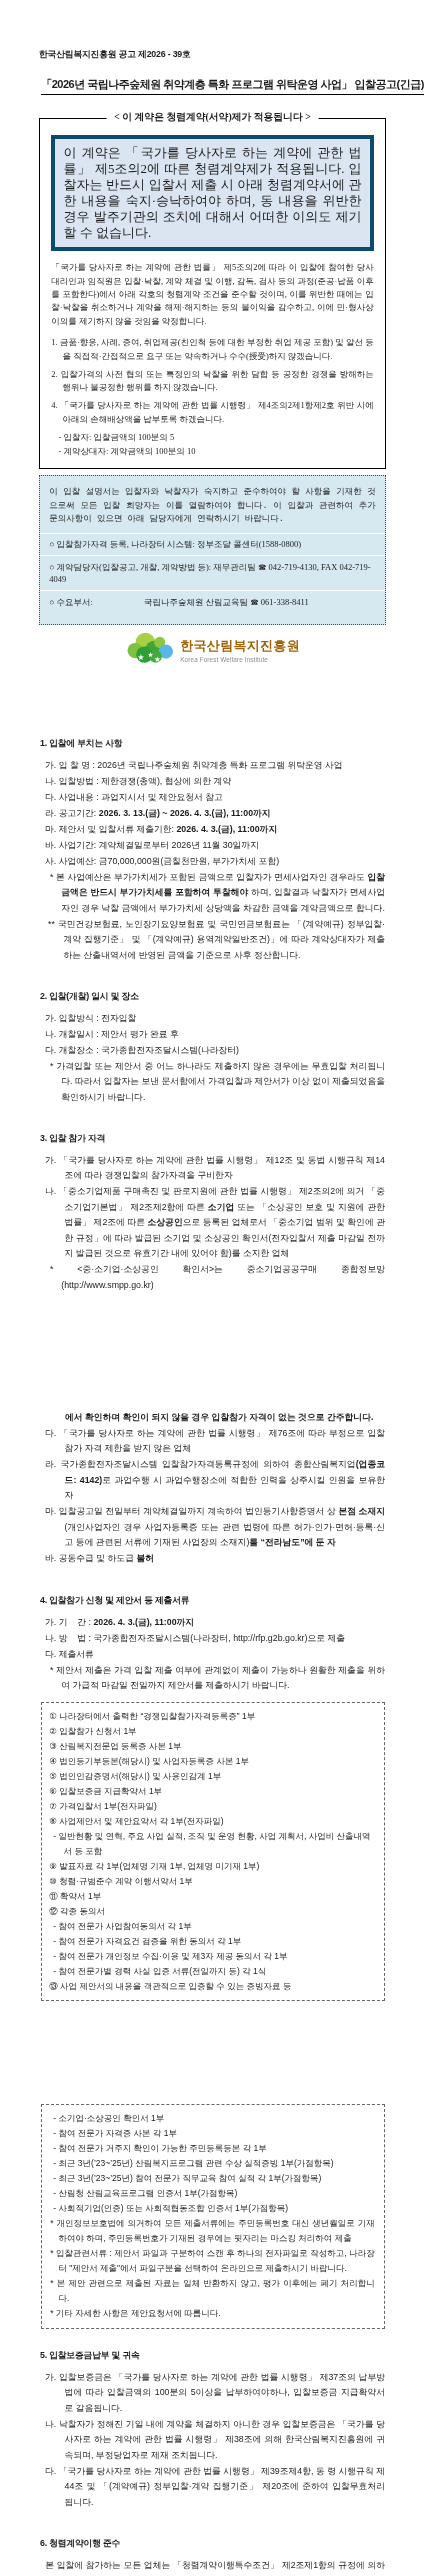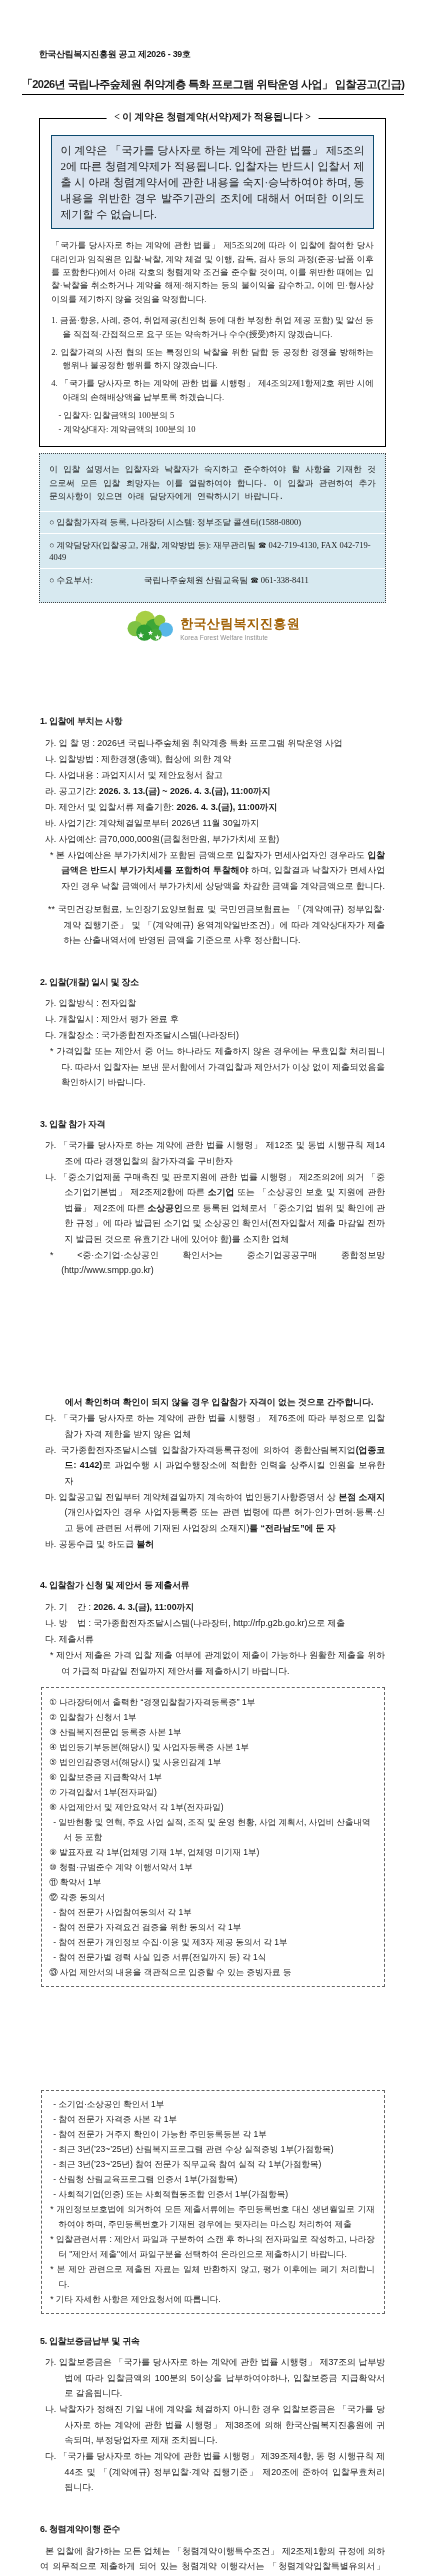--- a/index.html
+++ b/index.html
@@ -1,32 +1,32 @@
 <!DOCTYPE html>
 <html style="font-size:8.2px"><head>
 <meta charset="utf-8">
 <style>
   html,body{margin:0;padding:0;background:#fff;}
   body{width:426px;font-family:"Liberation Sans","DejaVu Sans",sans-serif;color:#1c1c1c;}
   .page{position:relative;width:426px;height:3009px;overflow:hidden;background:#fff;}
 
   .notice-no{margin:49px 41px 0 39px;font-size:8.8px;font-weight:700;letter-spacing:-0.2px;}
 
-  .doc-title{margin:15.5px 2.1px 0;text-align:center;}
+  .doc-title{margin:15.5px 2.1px 0;text-align:right;}
   .doc-title span{display:inline-block;font-size:11px;font-weight:800;letter-spacing:-0.5px;
     white-space:nowrap;border-bottom:1.5px solid #000;padding-bottom:2.6px;}
 
   
   .pledge-box{position:relative;margin:23px 40px 0 39px;border:1.5px solid #000;
     padding:15.5px 11.3px 8.2px;background:#fff;}
   .pledge-legend{position:absolute;top:-7.7px;left:50%;transform:translateX(-50%);
     background:#fff;padding:0 8.2px;font-family:"Liberation Serif","DejaVu Serif",serif;
     font-size:9.8px;font-weight:700;white-space:nowrap;}
-  .highlight{background:#dbe5f1;border:1px solid #0c4a6e;padding:6.2px 8.2px;
-    font-family:"Liberation Serif","DejaVu Serif",serif;font-size:11px;line-height:16px;
+  .highlight{background:#dbe5f1;border:4px solid #0c4a6e;padding:6.2px 8.2px;
+    font-family:"Liberation Serif","DejaVu Serif",serif;font-size:13px;line-height:16px;
     text-align:justify;margin-bottom:10.3px;}
   .pledge-intro{font-family:"Liberation Serif","DejaVu Serif",serif;font-size:8.5px;
     line-height:13.4px;text-align:justify;margin:0 0 8.2px;}
   .pledge-list{font-family:"Liberation Serif","DejaVu Serif",serif;font-size:8.5px;}
   .pledge-list .li{line-height:13.4px;margin-bottom:4.6px;padding-left:11.3px;text-indent:-11.3px;
     text-align:justify;}
   .pledge-list .sub{padding-left:7.2px;text-indent:0;margin-bottom:1px;}
 
   
   .contact-box{margin:6.2px 40px 0 39px;background:#d7e9f0;border:0.5px dotted #444;}
@@ -42,21 +42,21 @@
   .logo-kr{font-size:13px;font-weight:800;color:#a16207;letter-spacing:0.3px;}
   .logo-en{font-size:6.4px;color:#8f8f8f;letter-spacing:0.1px;margin-top:0.5px;}
 
   
   .flow{margin-top:68px;font-size:8.8px;line-height:15.5px;}
   .flow .li{margin-right:41px;}
   .flow .head{font-weight:700;margin:26px 41px 6.2px 40px;letter-spacing:-0.2px;}
   .flow .head:first-child{margin-top:0;}
   .flow .item{margin-left:45px;padding-left:19.6px;text-indent:-19.6px;text-align:justify;margin-bottom:0.5px;}
   .flow .note{margin-left:50px;padding-left:11.3px;text-indent:-11.3px;text-align:justify;margin-bottom:0.5px;}
-  .flow .note2{margin-left:48px;padding-left:15.5px;text-indent:-15.5px;text-align:justify;margin-bottom:0.5px;margin-top:8px;}
+  .flow .note2{margin-left:48px;padding-left:15.5px;text-indent:-15.5px;text-align:justify;margin-bottom:0.5px;}
   .flow .cont{margin-left:65px;margin-bottom:0.5px;font-weight:bold;}
   .flow .para{margin-left:40px;text-indent:5.2px;text-align:justify;margin-bottom:0.5px;}
   .flow .gap{margin:0;}
 
   
   .docs-box{margin:8.2px 41px 0 41px;border:0.5px dashed #666;background:#fff;
     padding:6.2px 7.2px;font-size:8.5px;line-height:15px;}
   .docs-box .li{padding-left:14.4px;text-indent:-14.4px;text-align:left;}
   .docs-box .sub{margin-left:4.1px;padding-left:10.3px;text-indent:-10.3px;}
   .docs-box .bnote{margin-left:1px;padding-left:8.2px;text-indent:-8.2px;text-align:justify;margin-right:2.1px;}

